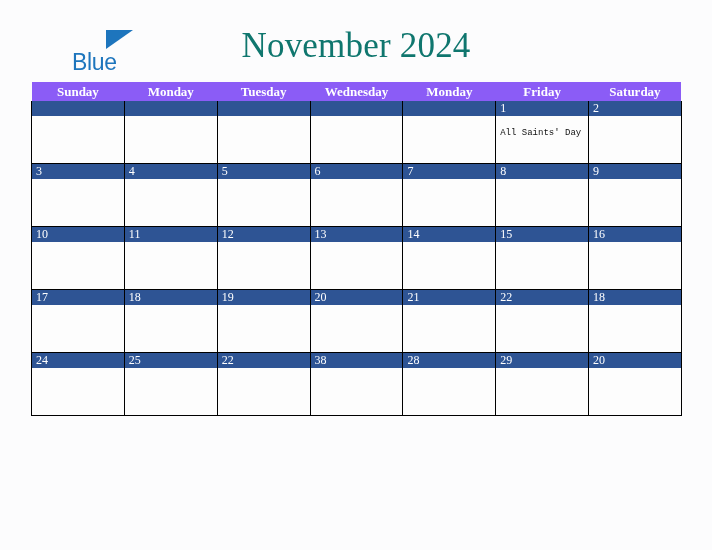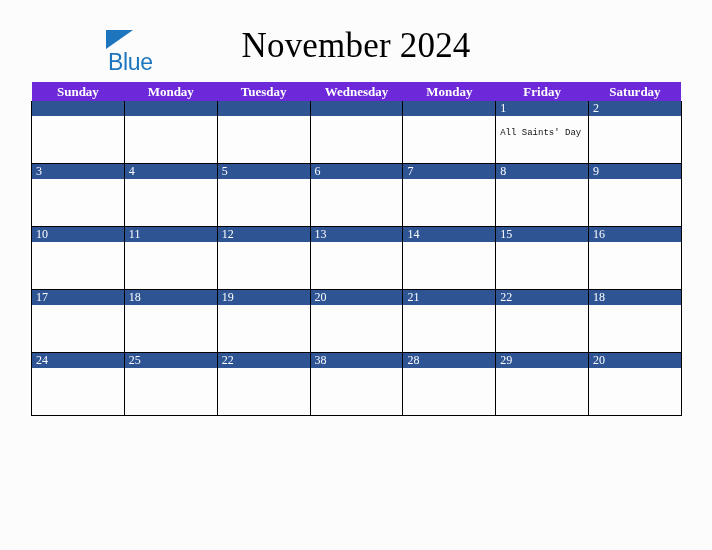--- a/index.html
+++ b/index.html
@@ -65,33 +65,32 @@
   .logo-blue {
     position: absolute;
     left: 41px;
     top: 22px;
     font-family: "Liberation Sans", "DejaVu Sans", sans-serif;
     font-size: 23px;
     font-weight: 400;
     color: #1d75bd;
     letter-spacing: -0.3px;
     line-height: 25px;
-    margin-left: 36px;
   }
 
   .title {
     position: absolute;
     left: 0;
     top: 26px;
     width: 712px;
     text-align: center;
     font-family: "Liberation Serif", "DejaVu Serif", serif;
     font-size: 35px;
     font-weight: 400;
-    color: #000000;
+    color: #0f766e;
     letter-spacing: 0.2px;
   }
 
   .country {
     position: absolute;
     right: 31px;
     top: 41px;
     font-family: "Liberation Serif", "DejaVu Serif", serif;
     font-size: 17px;
     color: #3a5070;
@@ -101,21 +100,21 @@
   .calendar {
     position: absolute;
     left: 31px;
     top: 82px;
     width: 650px;
     border-collapse: collapse;
     table-layout: fixed;
   }
 
   .calendar th {
-    background: #6d28d9;
+    background: #8b5cf6;
     color: #ffffff;
     font-family: "Liberation Serif", "DejaVu Serif", serif;
     font-size: 13px;
     font-weight: bold;
     height: 19px;
     padding: 0;
     text-align: center;
     border: none;
     width: 92.85px;
   }

